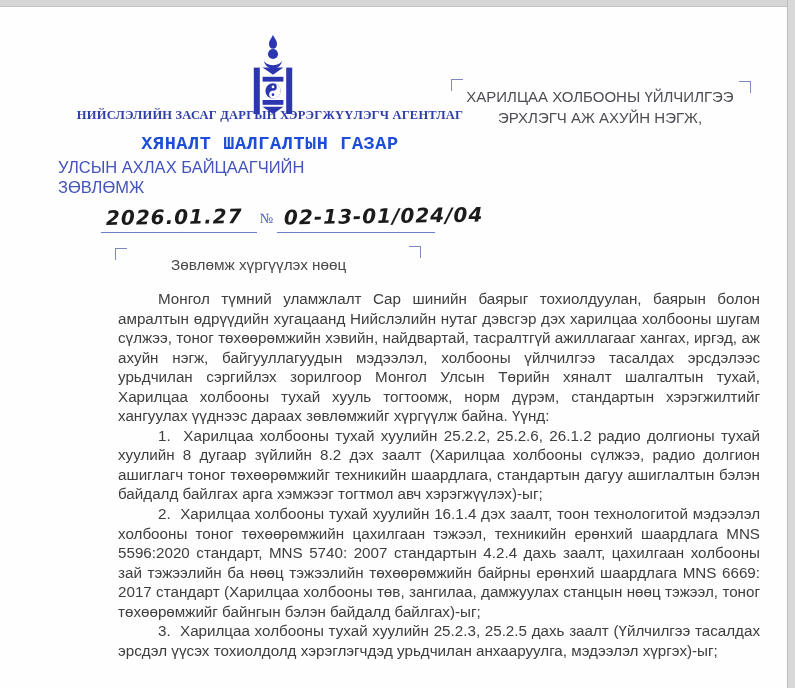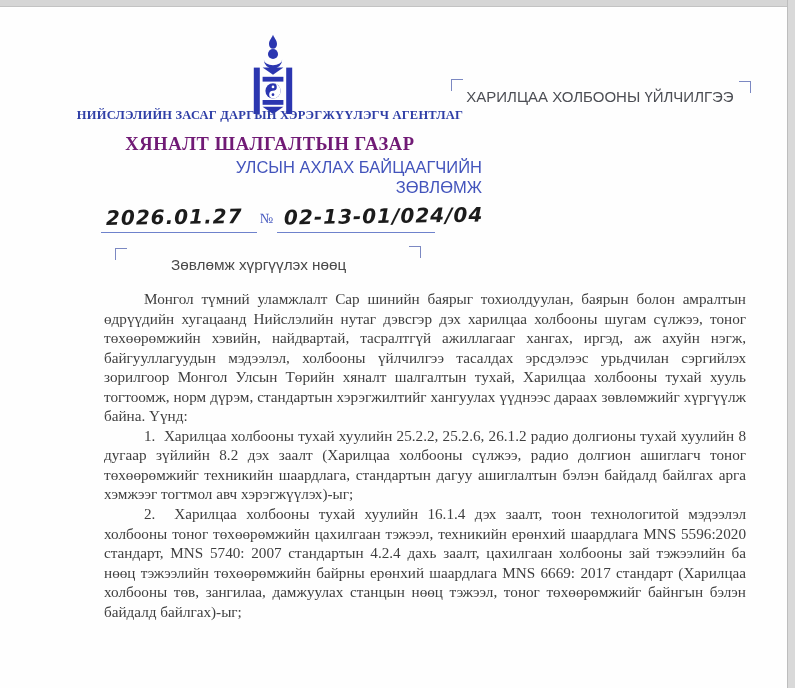--- a/index.html
+++ b/index.html
@@ -29,27 +29,27 @@
   .lh-agency {
     position:absolute; left:58px; top:100px; width:424px;
     text-align:center;
     font-family:"Liberation Serif", serif;
     font-weight:bold; font-size:12.5px; letter-spacing:0.2px;
     color:#2e3ea6;
   }
   .lh-dept {
     position:absolute; left:58px; top:126px; width:424px;
     text-align:center;
-    font-family:Liberation Serif, serif;
+    font-family:Liberation Mono, monospace;
     font-weight:bold; font-size:18.5px; letter-spacing:0.6px;
-    color:#701a75;
+    color:#1d4ed8;
   }
   .lh-doctype {
     position:absolute; left:58px; top:149px; width:424px;
-    text-align:right;
+    text-align:left;
     font-size:16.5px; line-height:20px; color:#4354bc;
   }
   .hw {
     font-family:"DejaVu Sans", sans-serif;
     font-style:italic; font-weight:600;
     color:#1b1b1b; letter-spacing:1px;
     transform:rotate(-0.8deg);
   }
   .hw-date { position:absolute; left:106px; top:197px; font-size:20px; }
   .hw-num  { position:absolute; left:284px; top:196px; font-size:20px; }
@@ -75,23 +75,23 @@
   .rec-tr { left:739px; top:73px; }
   .sub-tl { left:115px; top:240px; }
   .sub-tr { left:409px; top:238px; }
 
   
   .subject {
     position:absolute; left:171px; top:248px;
     font-size:15.3px; color:#4a4a4a;
   }
   .body-text {
-    position:absolute; left:104px; top:281px; width:642px;
+    position:absolute; left:118px; top:281px; width:642px;
     font-size:15.2px; line-height:19.55px;
-    color:#3e3e3e; text-align:justify;font-family:Liberation Serif, serif;
+    color:#3e3e3e; text-align:justify;
   }
   .body-text p { text-indent:40px; margin:0; }
 </style>
 </head>
 <body>
 
 <div class="page">
 
   <svg class="emblem" viewBox="0 0 60 100" xmlns="http://www.w3.org/2000/svg">
     <g fill="#2b36b0">
@@ -121,28 +121,30 @@
   <div class="hw hw-date">2026.01.27</div>
   <div class="u-line u-date"></div>
   <div class="no-sign">№</div>
   <div class="hw hw-num">02-13-01/024/04</div>
   <div class="u-line u-num"></div>
 
   <div class="crop-mark crop-tl rec-tl"></div>
   <div class="crop-mark crop-tr rec-tr"></div>
   <div class="recipient">
     <div>ХАРИЛЦАА ХОЛБООНЫ ҮЙЛЧИЛГЭЭ</div>
+    <div>ЭРХЛЭГЧ АЖ АХУЙН НЭГЖ,</div>
   </div>
 
   <div class="crop-mark crop-tl sub-tl"></div>
   <div class="crop-mark crop-tr sub-tr"></div>
   <div class="subject">Зөвлөмж хүргүүлэх нөөц</div>
 
   <div class="body-text">
     <p>Монгол түмний уламжлалт Сар шинийн баярыг тохиолдуулан, баярын болон амралтын өдрүүдийн хугацаанд Нийслэлийн нутаг дэвсгэр дэх харилцаа холбооны шугам сүлжээ, тоног төхөөрөмжийн хэвийн, найдвартай, тасралтгүй ажиллагааг хангах, иргэд, аж ахуйн нэгж, байгууллагуудын мэдээлэл, холбооны үйлчилгээ тасалдах эрсдэлээс урьдчилан сэргийлэх зорилгоор Монгол Улсын Төрийн хяналт шалгалтын тухай, Харилцаа холбооны тухай хууль тогтоомж, норм дүрэм, стандартын хэрэгжилтийг хангуулах үүднээс дараах зөвлөмжийг хүргүүлж байна. Үүнд:</p>
     <p>1.&nbsp;&nbsp;Харилцаа холбооны тухай хуулийн 25.2.2, 25.2.6, 26.1.2 радио долгионы тухай хуулийн 8 дугаар зүйлийн 8.2 дэх заалт (Харилцаа холбооны сүлжээ, радио долгион ашиглагч тоног төхөөрөмжийг техникийн шаардлага, стандартын дагуу ашиглалтын бэлэн байдалд байлгах арга хэмжээг тогтмол авч хэрэгжүүлэх)-ыг;</p>
     <p>2.&nbsp;&nbsp;Харилцаа холбооны тухай хуулийн 16.1.4 дэх заалт, тоон технологитой мэдээлэл холбооны тоног төхөөрөмжийн цахилгаан тэжээл, техникийн ерөнхий шаардлага MNS 5596:2020 стандарт, MNS 5740: 2007 стандартын 4.2.4 дахь заалт, цахилгаан холбооны зай тэжээлийн ба нөөц тэжээлийн төхөөрөмжийн байрны ерөнхий шаардлага MNS 6669: 2017 стандарт (Харилцаа холбооны төв, зангилаа, дамжуулах станцын нөөц тэжээл, тоног төхөөрөмжийг байнгын бэлэн байдалд байлгах)-ыг;</p>
+    <p>3.&nbsp;&nbsp;Харилцаа холбооны тухай хуулийн 25.2.3, 25.2.5 дахь заалт (Үйлчилгээ тасалдах эрсдэл үүсэх тохиолдолд хэрэглэгчдэд урьдчилан анхааруулга, мэдээлэл хүргэх)-ыг;</p>
   </div>
 
 </div>
 
 <div class="scan-strip-top"></div>
 <div class="scan-strip-right"></div>
 
 </body></html>

